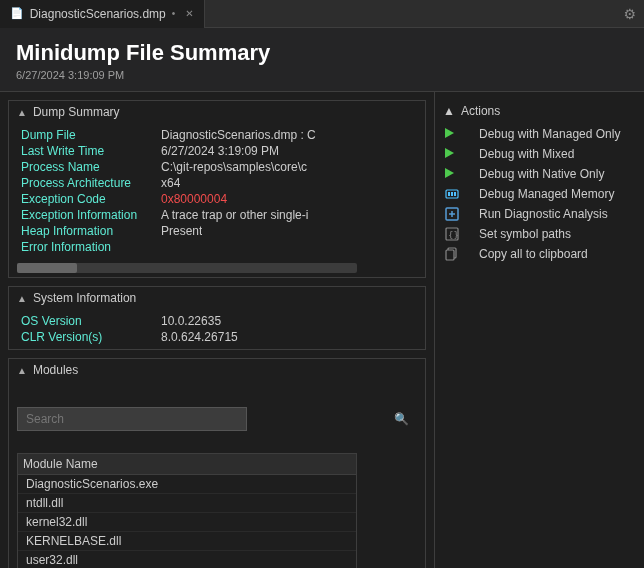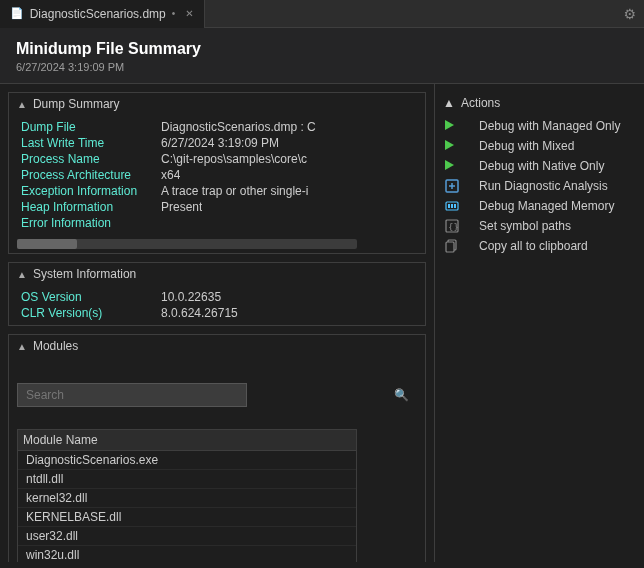--- a/index.html
+++ b/index.html
@@ -54,21 +54,21 @@
       font-size: 14px;
     }
 
     
     .header {
       background: #252526;
       padding: 12px 16px 10px 16px;
       border-bottom: 1px solid #3e3e3e;
     }
     .header-title {
-      font-size: 16px;
+      font-size: 22px;
       font-weight: 600;
       color: #ffffff;
     }
     .header-subtitle {
       font-size: 11px;
       color: #9e9e9e;
       margin-top: 3px;
     }
 
     
@@ -317,20 +317,24 @@
           </div>
           <div class="info-row">
             <span class="info-label">Process Name</span>
             <span class="info-value">C:\git-repos\samples\core\c</span>
           </div>
           <div class="info-row">
             <span class="info-label">Process Architecture</span>
             <span class="info-value">x64</span>
           </div>
           <div class="info-row">
+            <span class="info-label">Exception Code</span>
+            <span class="info-value error">0x80000004</span>
+          </div>
+          <div class="info-row">
             <span class="info-label">Exception Information</span>
             <span class="info-value">A trace trap or other single-i</span>
           </div>
           <div class="info-row">
             <span class="info-label">Heap Information</span>
             <span class="info-value">Present</span>
           </div>
           <div class="info-row">
             <span class="info-label">Error Information</span>
             <span class="info-value"></span>
@@ -409,41 +413,41 @@
       </span>
       <span>Debug with Mixed</span>
     </div>
     <div class="action-item">
       <span class="action-icon">
         <span style="display:inline-block;width:0;height:0;border-top:5px solid transparent;border-bottom:5px solid transparent;border-left:9px solid #4ec94e;"></span>
       </span>
       <span>Debug with Native Only</span>
     </div>
     <div class="action-item">
-      <span class="action-icon diag-icon">
-        <svg width="14" height="14" viewBox="0 0 14 14">
-            <rect x="1" y="1" width="12" height="12" fill="none" stroke="#569cd6" stroke-width="1.5" rx="1"></rect>
-            <line x1="4" y1="7" x2="10" y2="7" stroke="#569cd6" stroke-width="1.5"></line>
-            <line x1="7" y1="4" x2="7" y2="10" stroke="#569cd6" stroke-width="1.5"></line>
-          </svg>
-      </span>
-      <span>Run Diagnostic Analysis</span>
-    </div>
-    <div class="action-item">
       <span class="action-icon mem-icon">
         <svg width="14" height="14" viewBox="0 0 14 14">
             <rect x="1" y="3" width="12" height="8" fill="none" stroke="#4fc1ff" stroke-width="1.2" rx="1"></rect>
             <rect x="3" y="5" width="2" height="4" fill="#4fc1ff"></rect>
             <rect x="6" y="5" width="2" height="4" fill="#4fc1ff"></rect>
             <rect x="9" y="5" width="2" height="4" fill="#4fc1ff"></rect>
           </svg>
       </span>
       <span>Debug Managed Memory</span>
     </div>
     <div class="action-item">
+      <span class="action-icon diag-icon">
+        <svg width="14" height="14" viewBox="0 0 14 14">
+            <rect x="1" y="1" width="12" height="12" fill="none" stroke="#569cd6" stroke-width="1.5" rx="1"></rect>
+            <line x1="4" y1="7" x2="10" y2="7" stroke="#569cd6" stroke-width="1.5"></line>
+            <line x1="7" y1="4" x2="7" y2="10" stroke="#569cd6" stroke-width="1.5"></line>
+          </svg>
+      </span>
+      <span>Run Diagnostic Analysis</span>
+    </div>
+    <div class="action-item">
       <span class="action-icon sym-icon">
         <svg width="14" height="14" viewBox="0 0 14 14">
             <rect x="1" y="1" width="12" height="12" fill="none" stroke="#888" stroke-width="1.2" rx="1"></rect>
             <text x="3" y="11" font-size="9" fill="#888" font-family="monospace">{}</text>
           </svg>
       </span>
       <span>Set symbol paths</span>
     </div>
     <div class="action-item">
       <span class="action-icon copy-icon">

